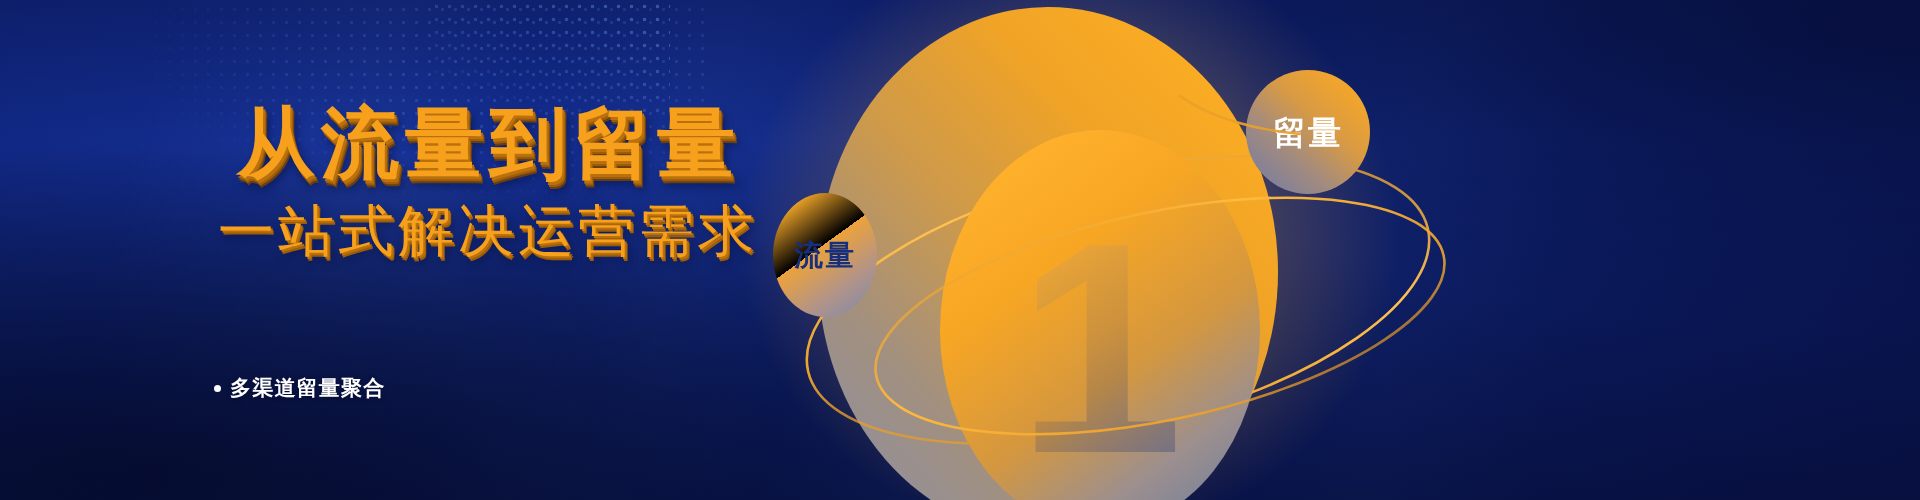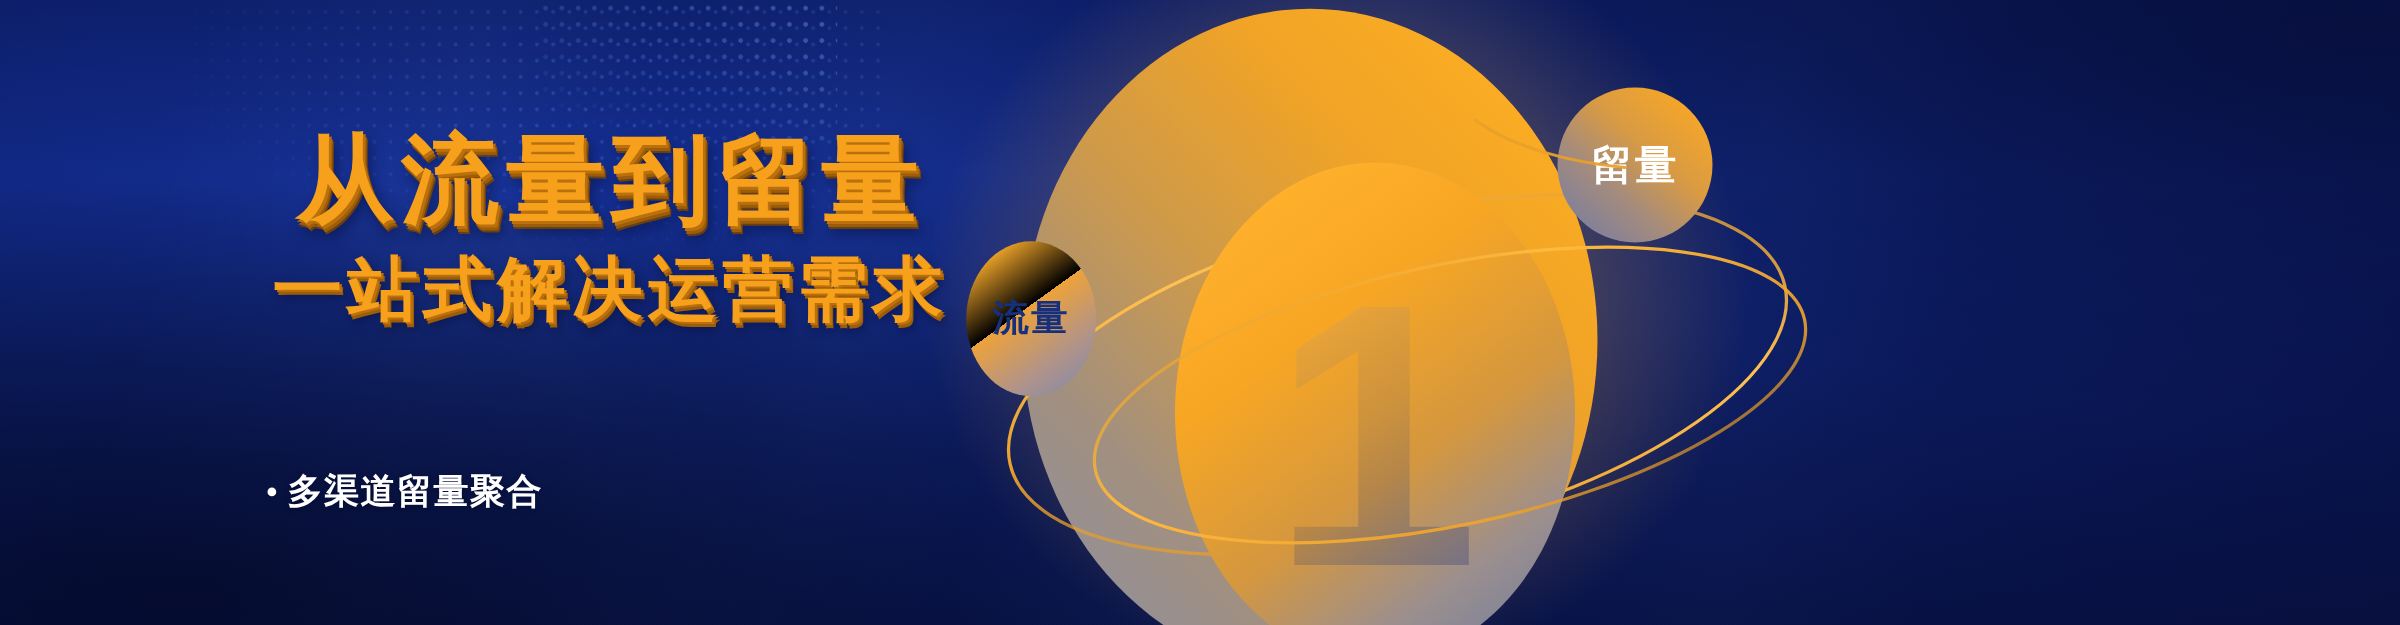--- a/index.html
+++ b/index.html
@@ -106,21 +106,21 @@
       5px 9px 10px rgba(4,10,44,0.55);
     white-space: nowrap;
     margin-left: 19px;
   }
   .subhead {
     position: absolute;
     left: 218px;
     top: 203px;
     font-size: 56px;
     line-height: 1;
-    font-weight: 700;
+    font-weight: 400;
     letter-spacing: 4px;
     color: #f6a01c;
     text-shadow:
       2px 2px 0 #b9700d,
       3px 4px 0 #9c5c08,
       4px 6px 8px rgba(4,10,44,0.5);
     white-space: nowrap;
   }
   .bullets {
     position: absolute;
@@ -129,21 +129,21 @@
     display: flex;
     align-items: center;
     gap: 38px;
     white-space: nowrap;
   }
   .bullet {
     display: flex;
     align-items: center;
     gap: 9px;
     color: #ffffff;
-    font-size: 28px;
+    font-size: 21px;
     font-weight: 700;
     letter-spacing: 1.2px;
     text-shadow: 0 1px 4px rgba(4,10,44,0.7);
   }
   .bullet-dot {
     width: 7px;
     height: 7px;
     border-radius: 50%;
     background: #ffffff;
     flex: 0 0 auto;

